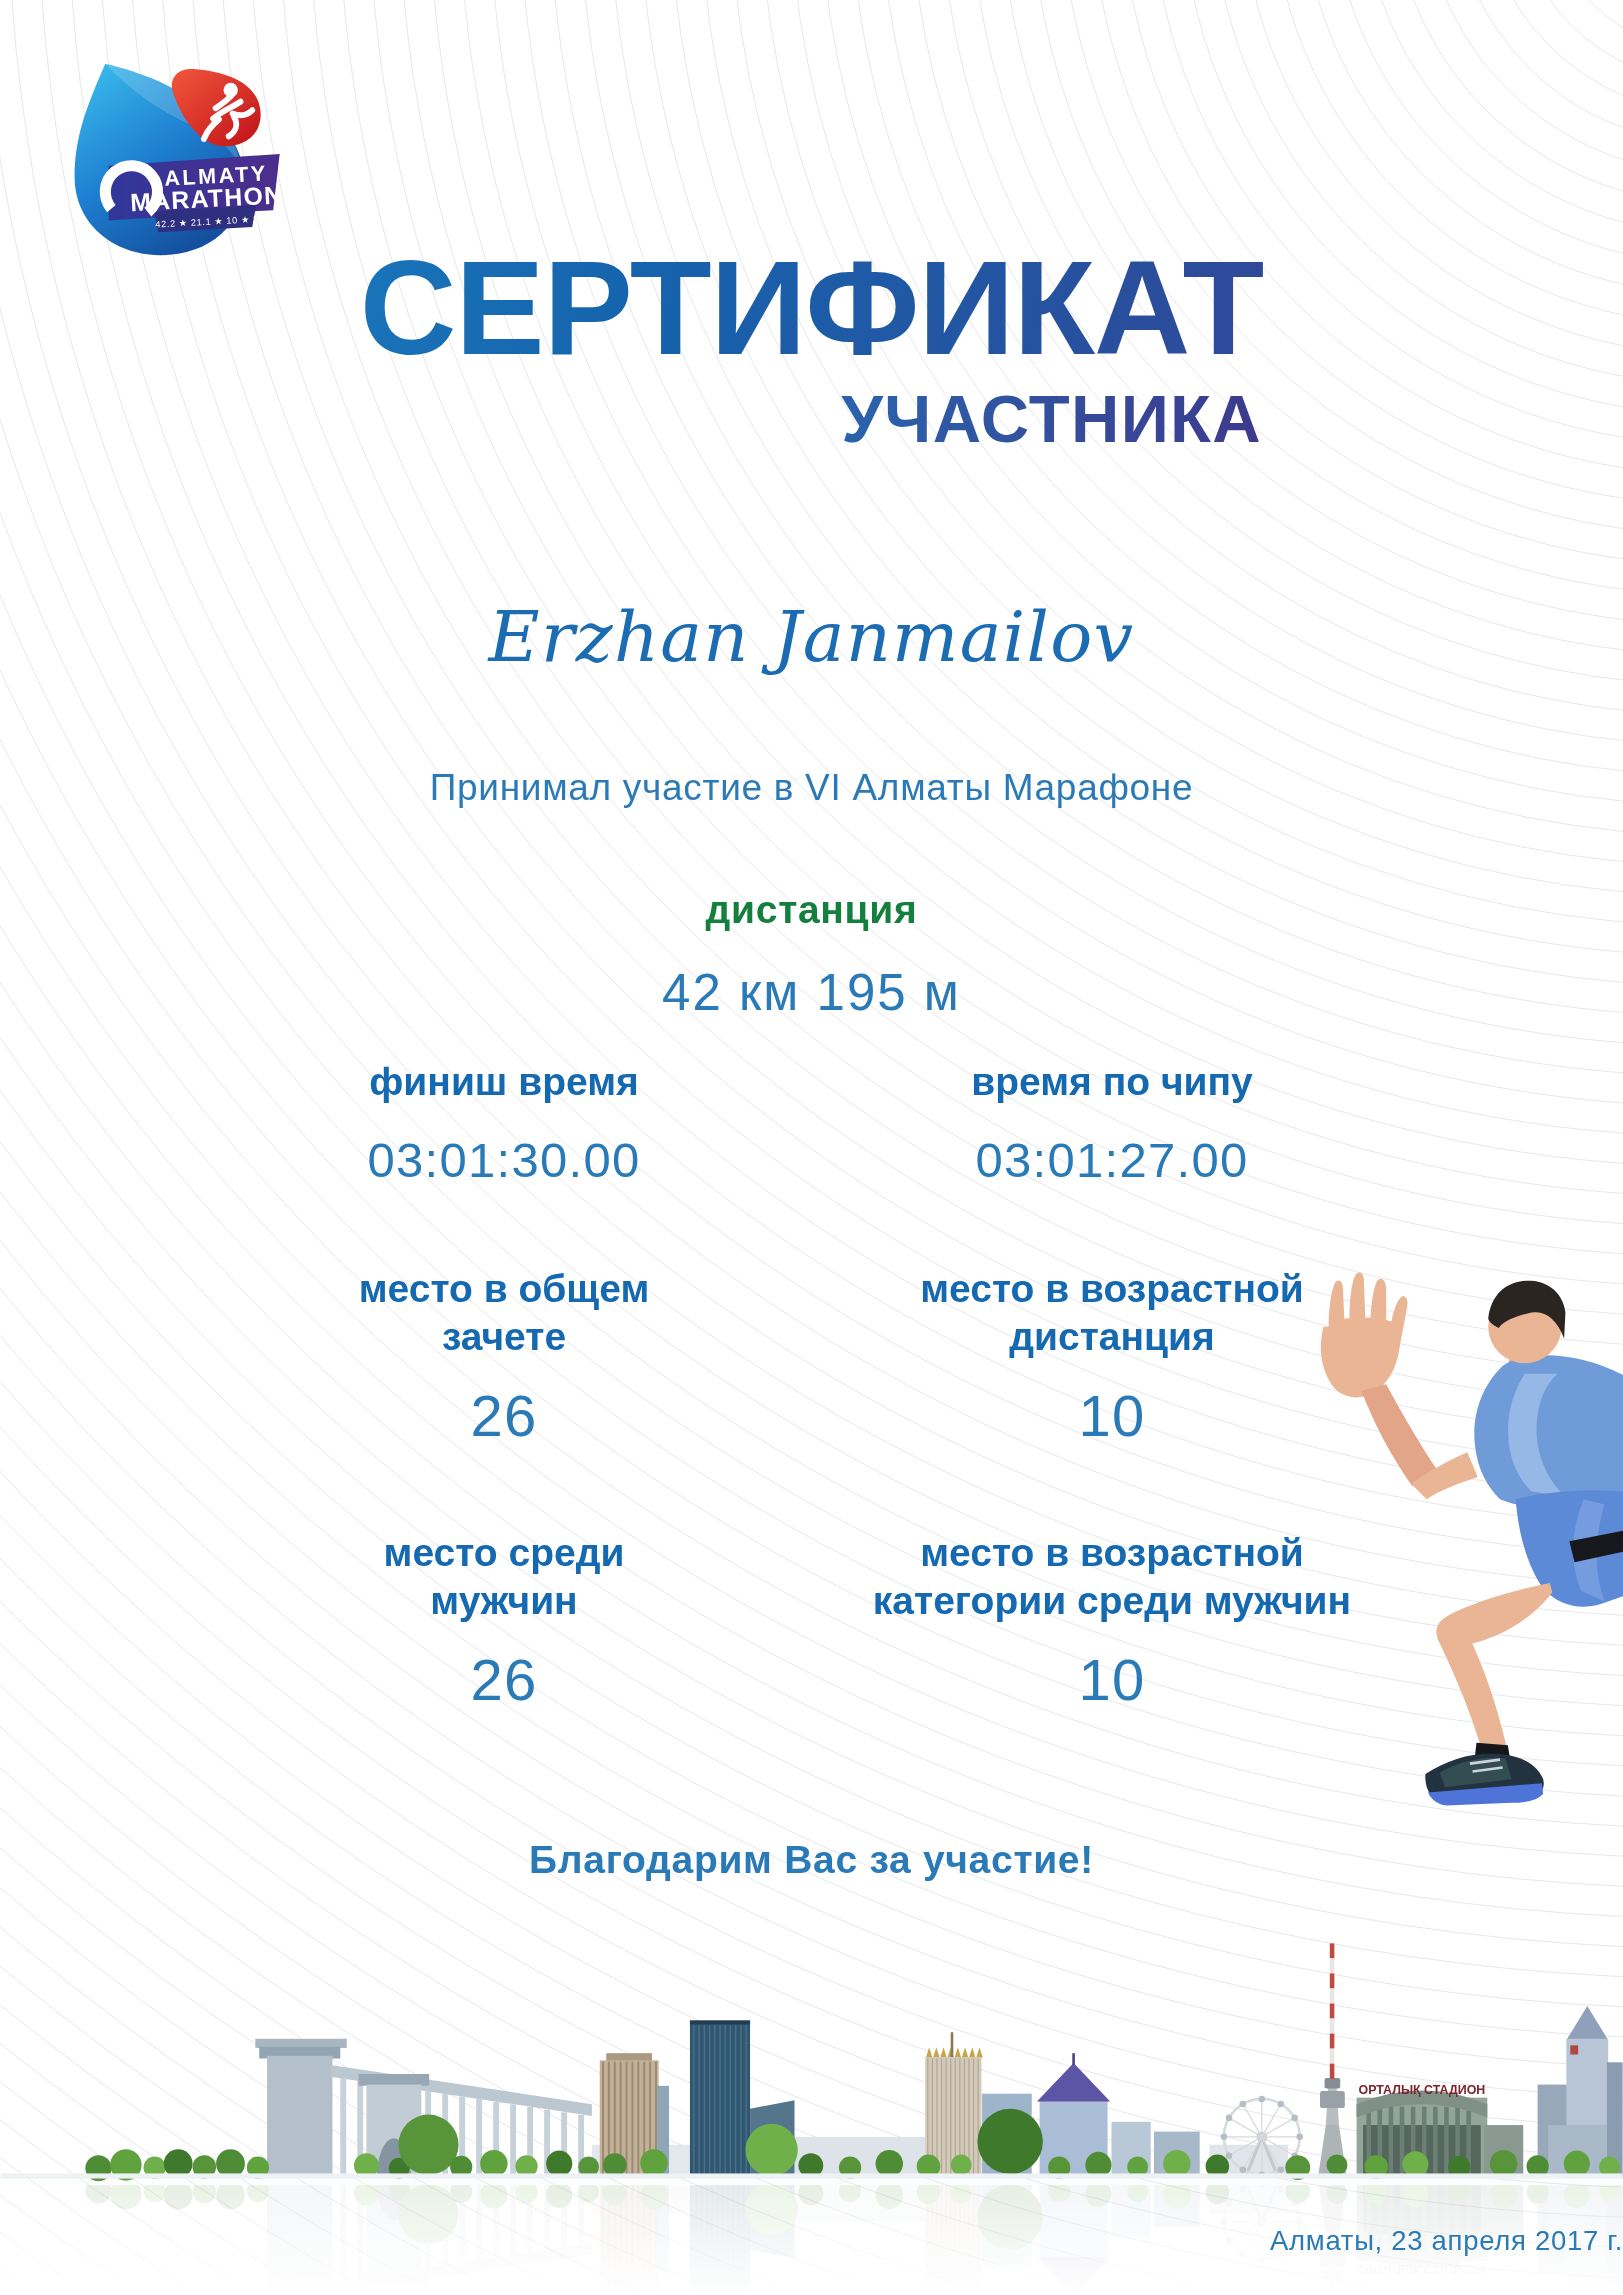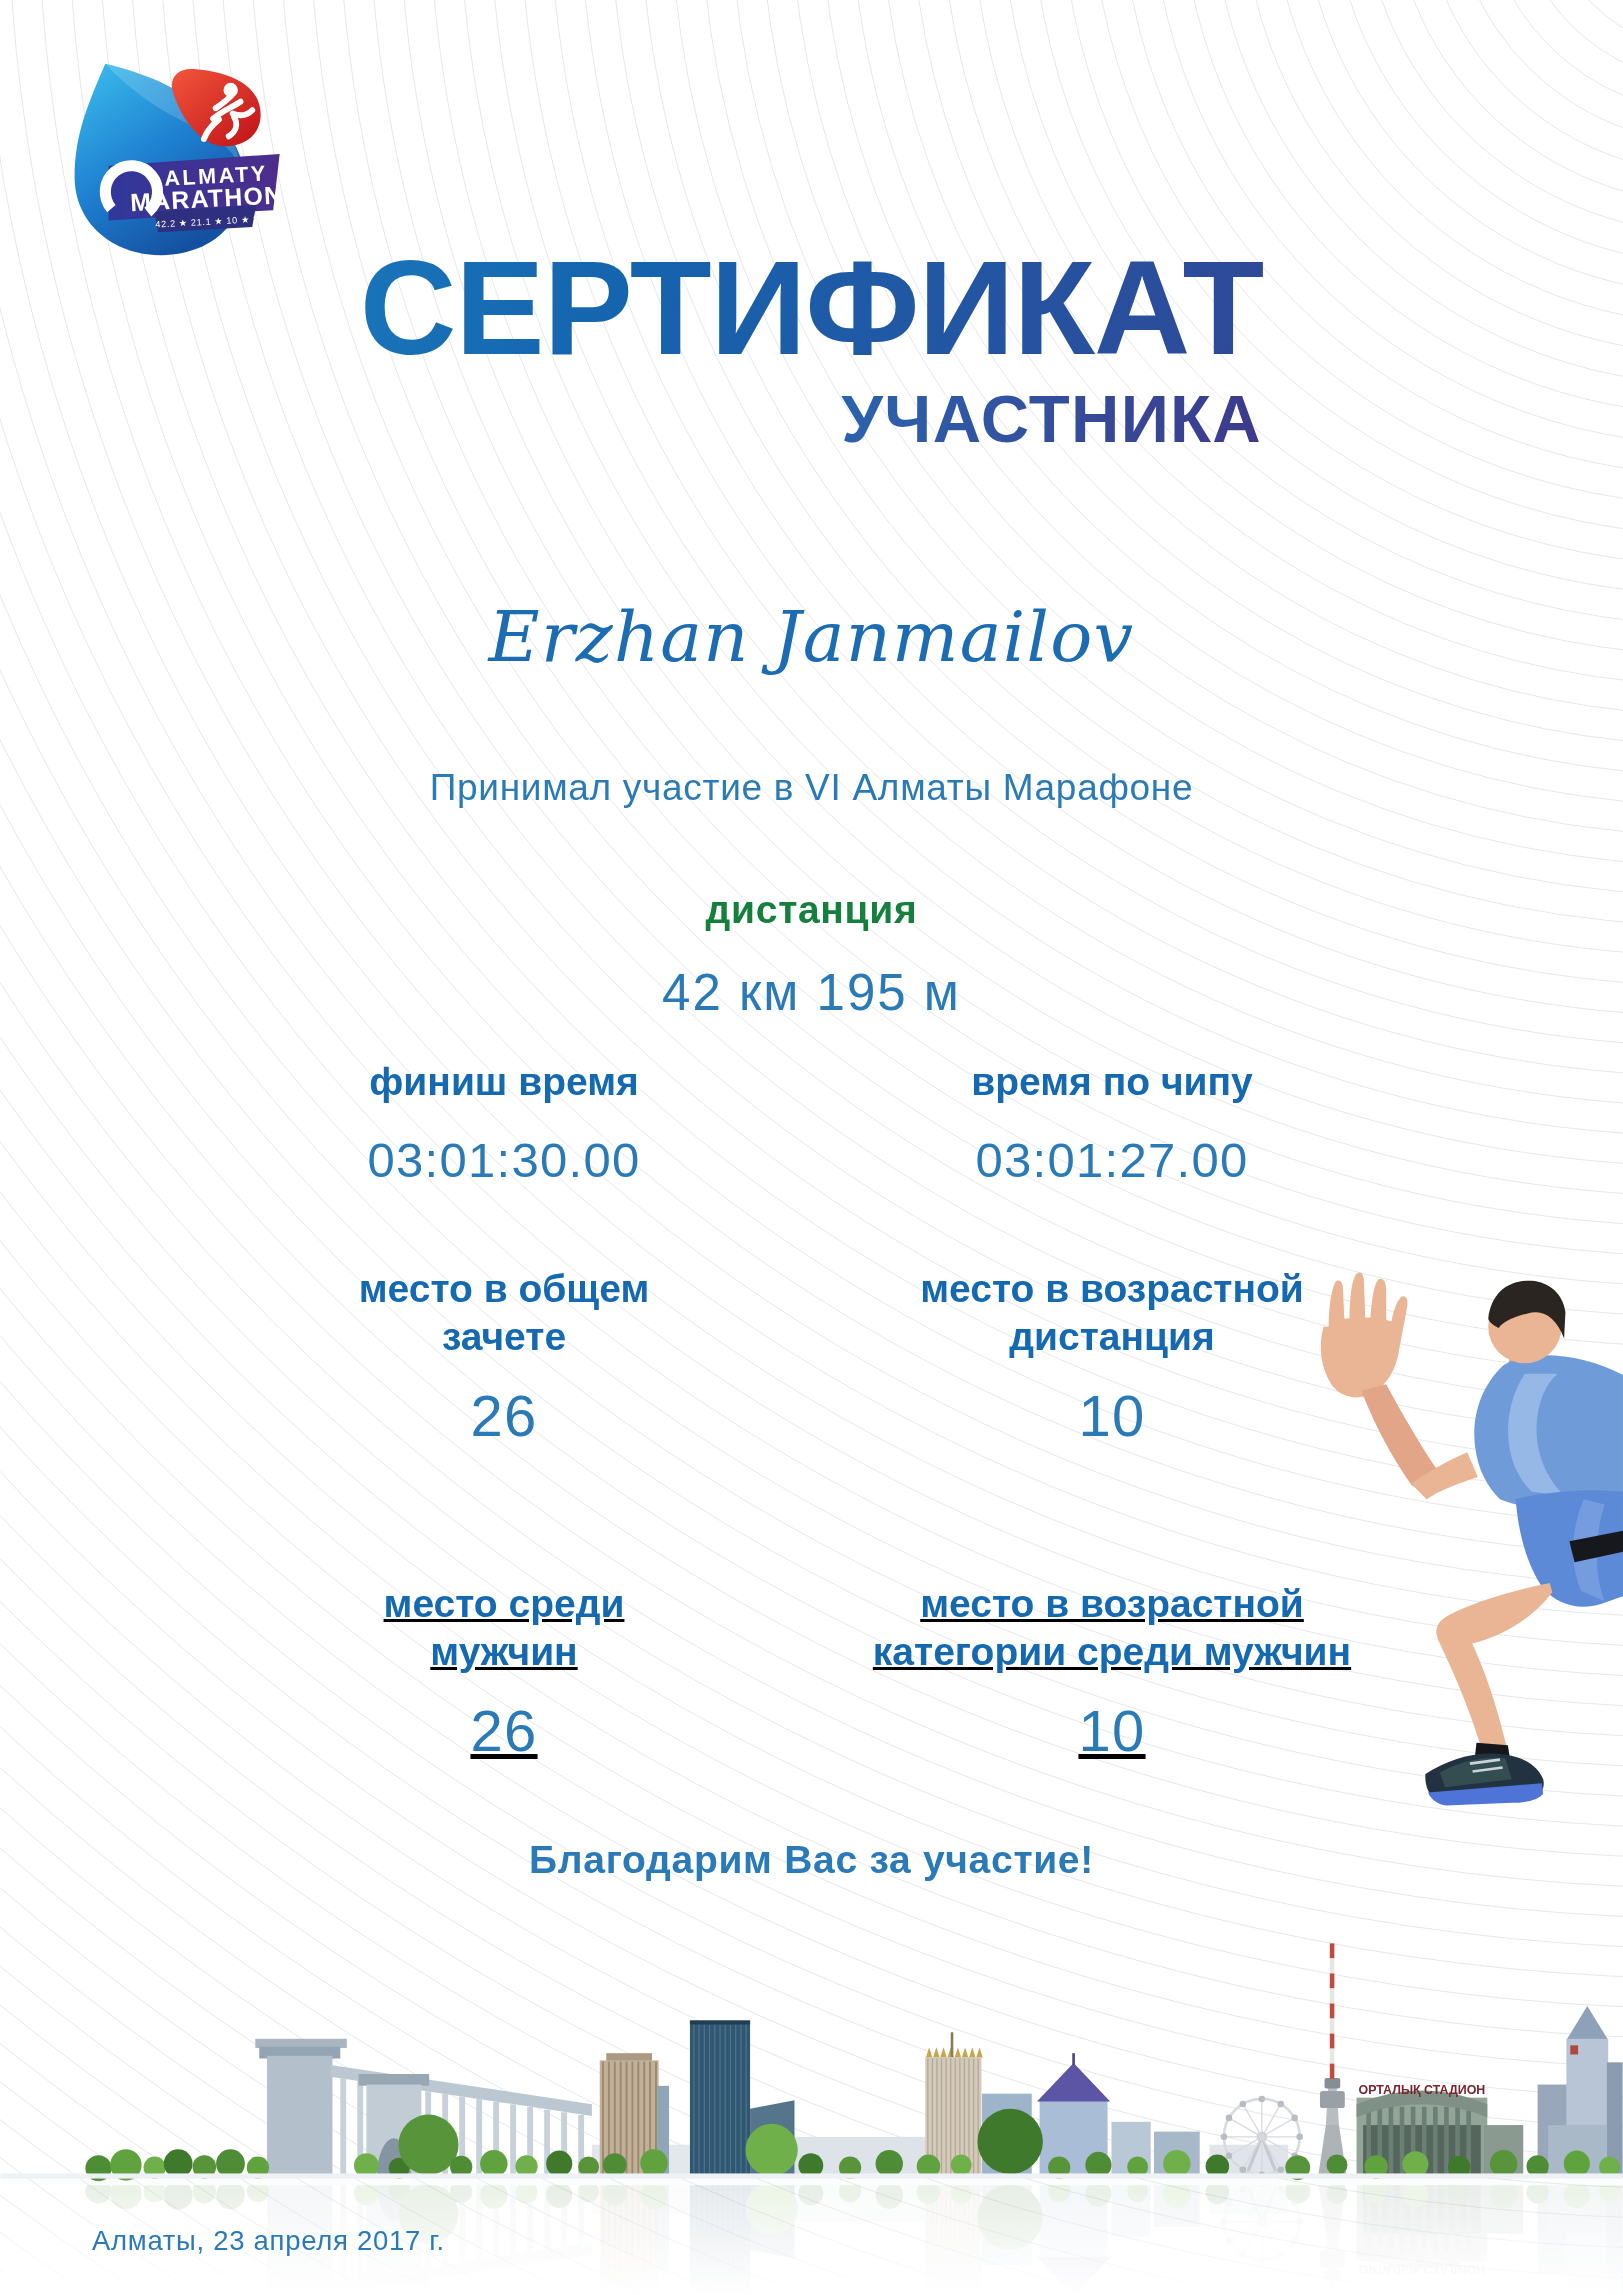--- a/index.html
+++ b/index.html
@@ -40,34 +40,34 @@
   .dist-label{
     left:0;right:0;top:888px;text-align:center;z-index:2;
     font-size:39px;font-weight:bold;color:#15803d;letter-spacing:0.7px;
   }
   .dist-value{
     left:0;right:0;top:963px;text-align:center;z-index:2;
     font-size:51px;font-weight:300;color:#2b7ab8;letter-spacing:2px;
   }
   .stat{position:absolute;width:484px;text-align:center;z-index:2;}
   .col-l{left:262px;} .col-r{left:870px;}
-  .r1{top:1058px;} .r2{top:1265px;} .r3{top:1580px;text-decoration:underline;}
+  .r1{top:1058px;} .r2{top:1265px;} .r3{top:1529px;}
   .stat-label{font-size:39px;line-height:48px;font-weight:bold;color:#1569b0;}
   .stat-label span{display:block;}
   .stat-label span:empty{display:none;}
   .stat-value{font-size:58px;font-weight:300;color:#2b7ab8;margin-top:21px;letter-spacing:1.3px;}
   .r1 .stat-value{font-size:49px;margin-top:26px;}
   .thanks{
     left:0;right:0;top:1838px;text-align:center;z-index:2;
     font-size:39px;font-weight:700;color:#2b7ab8;letter-spacing:0.7px;
   }
   #runner{right:0;top:1256px;width:314px;height:556px;z-index:1;}
   #skyline{left:0;top:1929px;width:1623px;height:366px;z-index:1;}
   .date-place{
-    left:0;right:0;top:2225px;padding-left:92px;text-align:left;z-index:4;
+    left:0;right:0;top:2225px;padding-left:92px;text-align:right;z-index:4;
     font-size:27.5px;font-weight:300;color:#2b7ab8;letter-spacing:0.7px;
   }
 </style>
 </head>
 <body>
 
 <svg id="bg" class="abs" viewBox="0 0 2482 3510" aria-hidden="true">
   <g id="arc-pattern">
       <circle cx="2620" cy="-180" r="170" fill="none" stroke="#dadcdf" stroke-width="1.3"></circle>
       <circle cx="2620" cy="-180" r="216" fill="none" stroke="#dadcdf" stroke-width="1.3"></circle>

